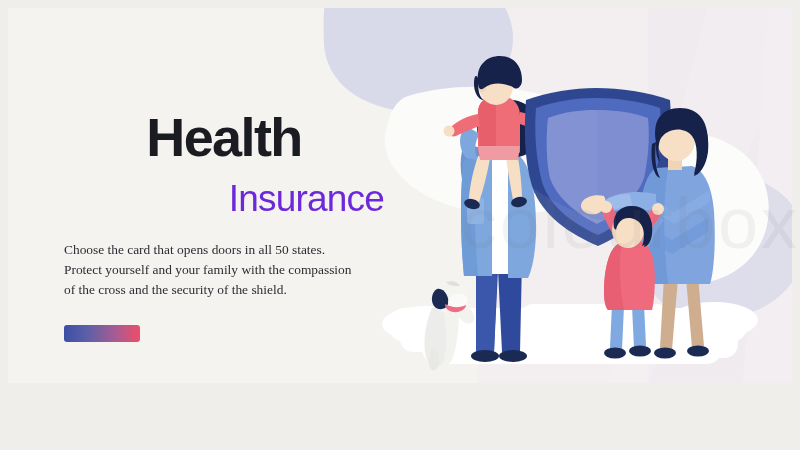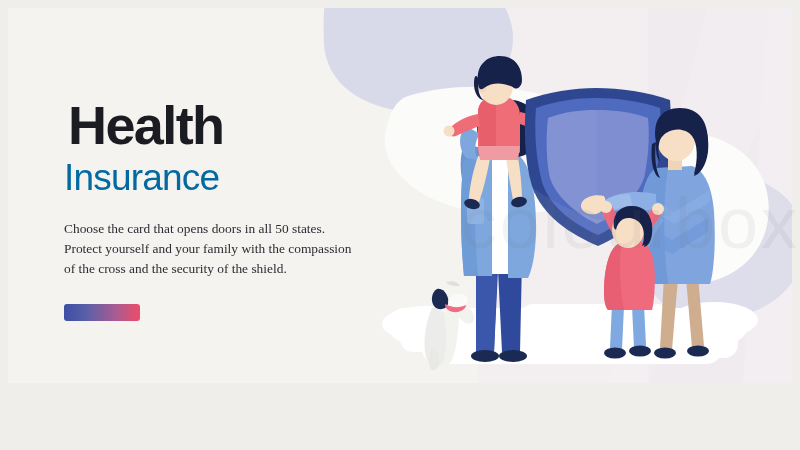--- a/index.html
+++ b/index.html
@@ -49,30 +49,32 @@
     width: 320px;
     z-index: 40;
   }
   .h-title {
     font-family: "Liberation Sans", sans-serif;
     font-size: 54px;
     line-height: 0.98;
     font-weight: 700;
     letter-spacing: -1.6px;
     color: #1b1b22;
-    margin: 4px;
+    margin: 16px;
+    text-align: center;
   }
   .h-sub {
     font-family: "Liberation Sans", sans-serif;
     font-size: 37px;
     line-height: 1.02;
     font-weight: 400;
     letter-spacing: -0.8px;
-    color: #0369a1;
+    color: #6d28d9;
     margin: 7px 0 0 0;
+    text-align: right;
   }
   .body-copy {
     margin: 22px 0 0 0;
     font-family: Liberation Serif, serif;
     font-size: 13.4px;
     line-height: 1.52;
     color: #2c2c33;
     width: 290px;
   }
   #cta-bar {

